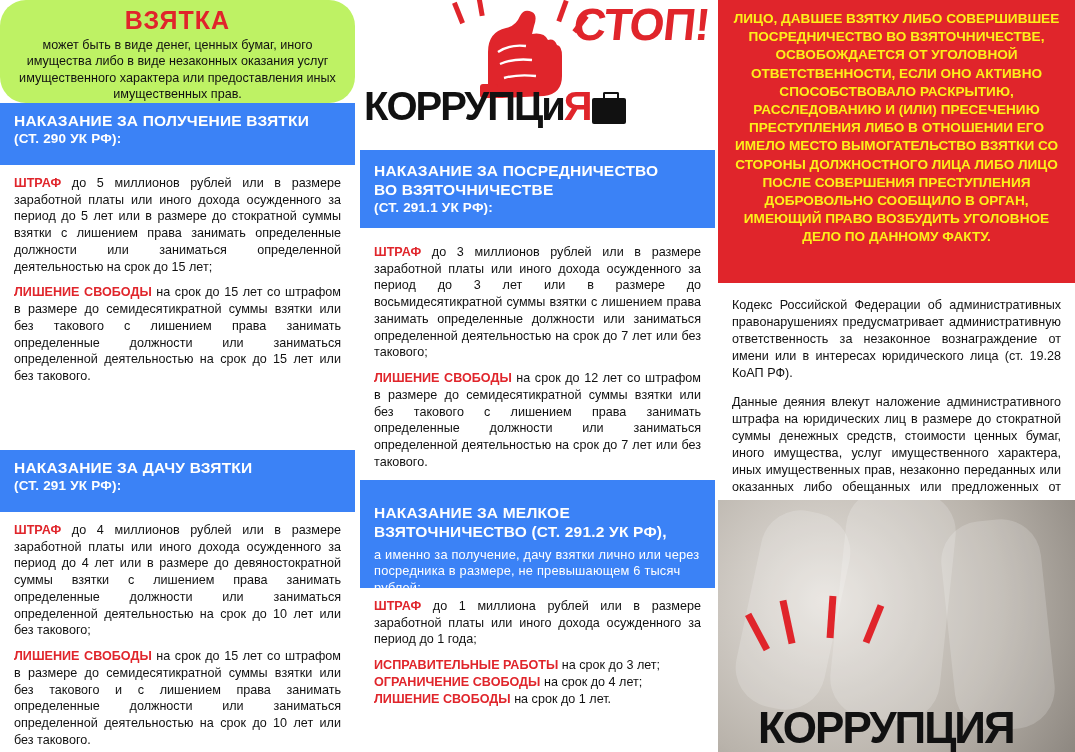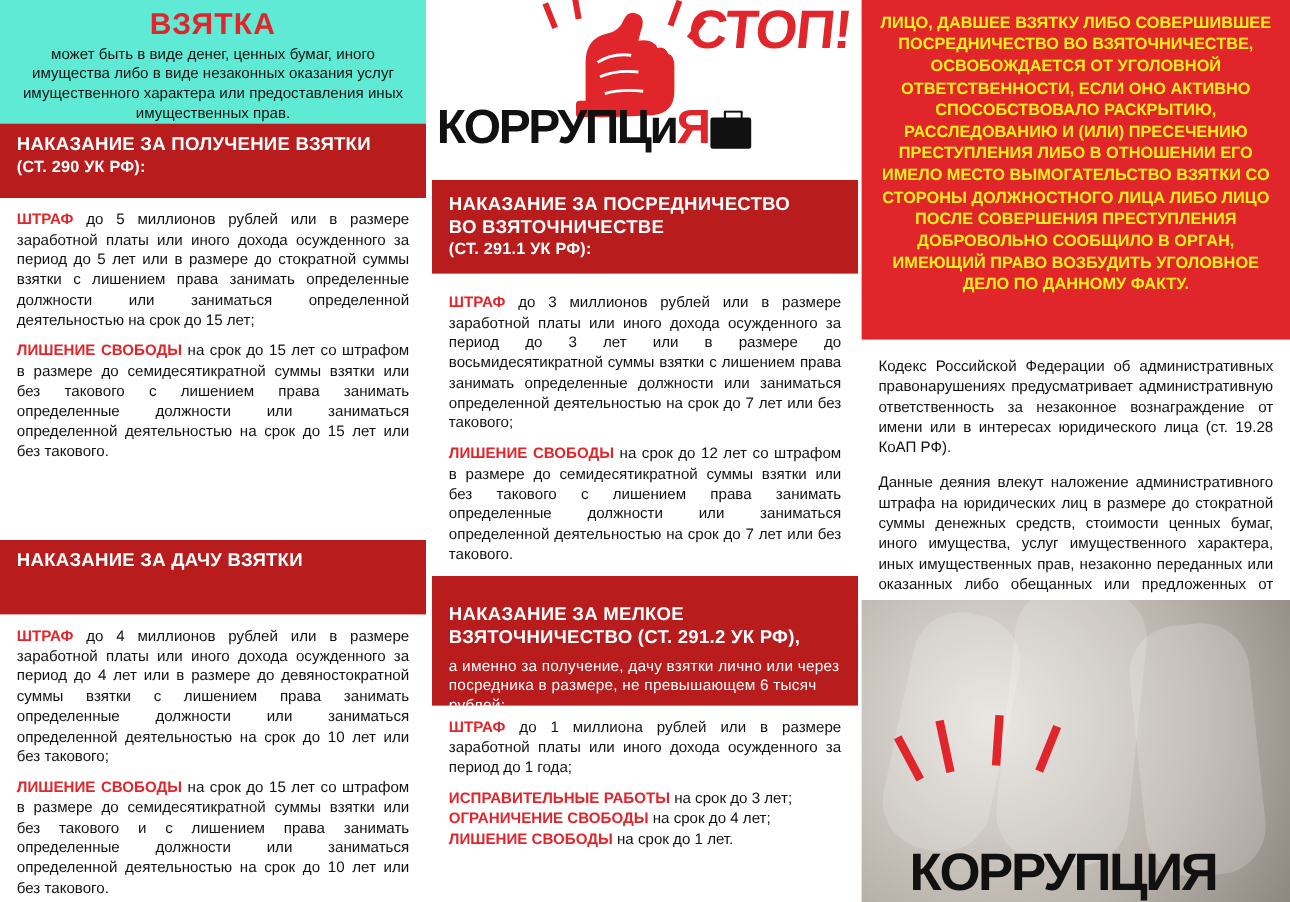--- a/index.html
+++ b/index.html
@@ -13,26 +13,27 @@
   .page{position:relative;width:1075px;height:752px;}
 
   
   .col{position:absolute;top:0;}
   .col-left{left:0;width:355px;height:752px;}
   .col-mid{left:360px;width:355px;height:752px;}
   .col-right{left:718px;width:357px;height:668px;}
 
   
   .yellow-box{
-    background:#5eead4;
+    background:#bef264;
     padding:8px 14px 12px 14px;
     box-sizing:border-box;
+    border-radius:26px;
   }
   .red-head{
-    background:#b91c1c;
+    background:#3b82f6;
     color:#ffffff;
     font-weight:bold;
     font-size:15.5px;
     line-height:1.22;
     padding:9px 14px 10px 14px;
     box-sizing:border-box;
     text-transform:uppercase;
     letter-spacing:.2px;
   }
   .red-head .small{font-size:13.5px;}
@@ -148,20 +149,21 @@
       <p>
         <span class="kw">ШТРАФ</span><span> до 5 миллионов рублей или в размере заработной платы или иного дохода осужденного за период до 5 лет или в размере до стократной суммы взятки с лишением права занимать определенные должности или заниматься определенной деятельностью на срок до 15 лет;</span>
       </p>
       <p>
         <span class="kw">ЛИШЕНИЕ СВОБОДЫ</span><span> на срок до 15 лет со штрафом в размере до семидесятикратной суммы взятки или без такового с лишением права занимать определенные должности или заниматься определенной деятельностью на срок до 15 лет или без такового.</span>
       </p>
     </div>
 
     <div class="red-head" style="height:62px;">
       <div>НАКАЗАНИЕ ЗА ДАЧУ ВЗЯТКИ</div>
+      <div class="small">(ст. 291 УК РФ):</div>
     </div>
 
     <div class="body-txt">
       <p>
         <span class="kw">ШТРАФ</span><span> до 4 миллионов рублей или в размере заработной платы или иного дохода осужденного за период до 4 лет или в размере до девяностократной суммы взятки с лишением права занимать определенные должности или заниматься определенной деятельностью на срок до 10 лет или без такового;</span>
       </p>
       <p>
         <span class="kw">ЛИШЕНИЕ СВОБОДЫ</span><span> на срок до 15 лет со штрафом в размере до семидесятикратной суммы взятки или без такового и с лишением права занимать определенные должности или заниматься определенной деятельностью на срок до 10 лет или без такового.</span>
       </p>
     </div>

